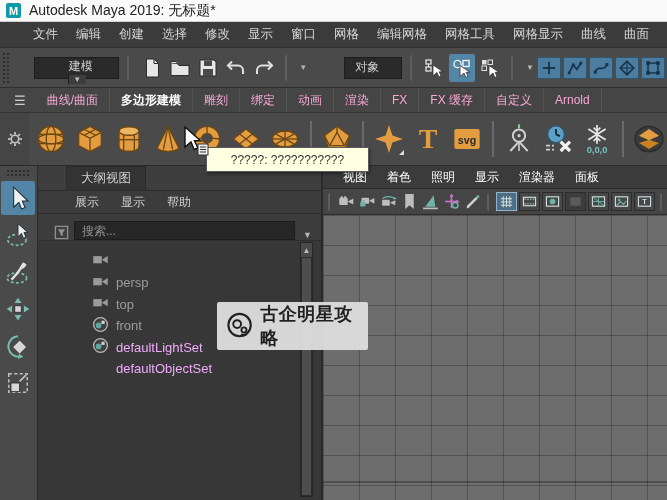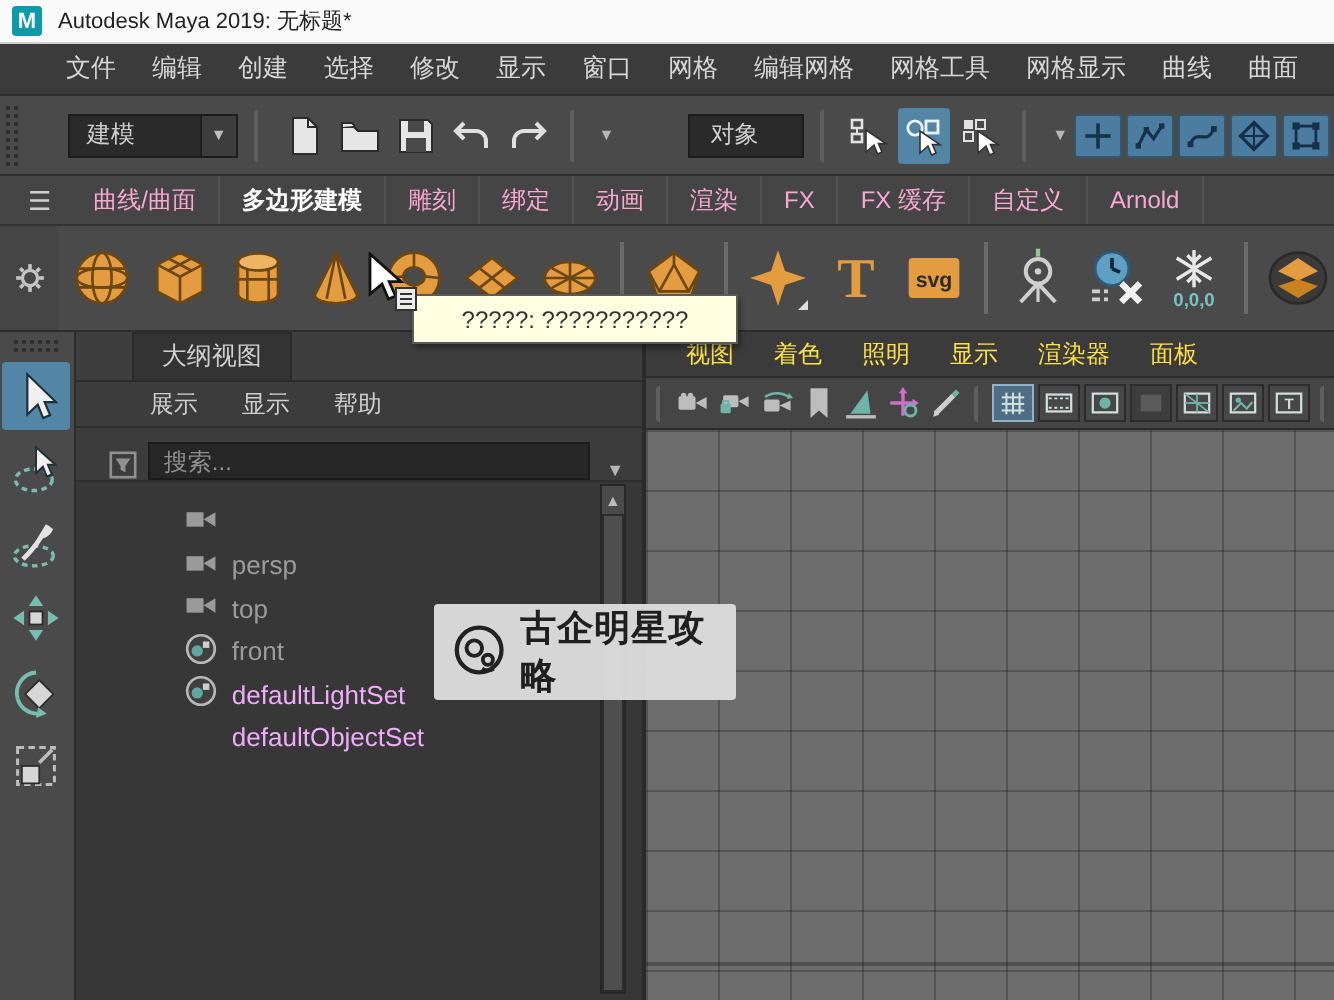--- a/index.html
+++ b/index.html
@@ -3,32 +3,32 @@
 <meta charset="utf-8">
 <style>
   * { margin:0; padding:0; box-sizing:border-box; }
   html,body { background:#222; }
   body { font-family:"Liberation Sans", sans-serif; }
   .screen { position:relative; width:667px; height:500px; overflow:hidden; background:#4a4a4a; }
 
   
   .titlebar { position:absolute; left:0; top:0; width:667px; height:22px; background:#fafafa; display:flex; align-items:center; gap:8px; padding-left:6px; border-bottom:1px solid #d0d0d0; }
   .maya-logo { width:15px; height:15px; background:#0e9aa7; color:#fff; font-size:11px; font-weight:bold; display:flex; align-items:center; justify-content:center; border-radius:2px; }
-  .title-text { font-size:11px; color:#222; }
+  .title-text { font-size:14px; color:#222; }
 
   
   .menubar { position:absolute; left:0; top:22px; width:667px; height:26px; background:#3b3b3b; display:flex; align-items:center; padding-left:24px; border-bottom:1px solid #2e2e2e; }
   .menu-item { font-size:12.5px; color:#d6d6d6; padding:0 9px; height:100%; display:flex; align-items:center; cursor:default; white-space:nowrap; }
 
   
   .statusline { position:absolute; left:0; top:48px; width:667px; height:40px; background:#4a4a4a; display:flex; align-items:center; border-bottom:1px solid #2e2e2e; }
   .grip { width:10px; height:32px; margin-left:2px; background-image:radial-gradient(#2d2d2d 1px, transparent 1.2px); background-size:4px 4px; }
   .vsep { width:4px; height:26px; margin:0 8px; border-left:2px solid #5e5e5e; border-radius:2px; }
   .dd-field { height:22px; background:#2a2a2a; border:1px solid #1d1d1d; display:flex; align-items:center;margin-left:34px; }
-  .menuset { width:100px; margin-left:24px; }
+  .menuset { width:100px; margin-left:24px;flex-direction:column; }
   .menuset .dd-text { flex:1; font-size:12px; color:#cfcfcf; padding-left:8px; }
   .dd-arrow-btn { width:18px; height:100%; background:#3d3d3d; border-left:1px solid #1d1d1d; display:flex; align-items:center; justify-content:center; color:#bdbdbd; font-size:8px; }
   .icon-btn { width:26px; height:28px; display:flex; align-items:center; justify-content:center; border-radius:2px; }
   .icon-btn.active { background:#5285a6; }
   .tiny-arrow { color:#b5b5b5; font-size:8px; margin:0 3px; }
   .mask-field { width:68px; }
   .mask-field .dd-text { font-size:12px; color:#cfcfcf; padding-left:10px; }
   .snapbtn { width:24px; height:22px; background:#4d7ca1; border:1px solid #33566f; margin-right:2px; display:flex; align-items:center; justify-content:center; border-radius:2px; }
 
   
@@ -65,21 +65,21 @@
   .outliner-item { height:21.5px; display:flex; align-items:center; padding-left:54px; gap:7px; }
   .outliner-item .lbl { font-size:13px;margin-top:46px; }
   .outliner-item.dim .lbl { color:#9c9c9c; }
   .outliner-item.bright .lbl { color:#f0abfc; }
   .oscroll { position:absolute; right:8px; top:76px; bottom:3px; width:13px; background:#2c2c2c; border:1px solid #262626; }
   .oscroll .up { height:14px; display:flex; align-items:center; justify-content:center; color:#bdbdbd; font-size:8px; background:#4a4a4a; }
   .oscroll .thumb { position:absolute; top:15px; bottom:1px; left:1px; right:1px; background:#4e4e4e; }
 
   .viewport { flex:1; display:flex; flex-direction:column; position:relative; }
   .vp-menus { height:23px; background:#3b3b3b; display:flex; align-items:center; padding-left:10px; border-bottom:1px solid #2c2c2c; }
-  .vp-menu-item { font-size:12px; color:#fde047; padding:0 10px; white-space:nowrap; }
+  .vp-menu-item { font-size:12px; color:#ffffff; padding:0 10px; white-space:nowrap; }
   .vp-iconbar { height:26px; background:#454545; display:flex; align-items:center; padding-left:2px; gap:2px; border-bottom:1px solid #2c2c2c; }
   .vp-tool { width:19px; height:20px; display:flex; align-items:center; justify-content:center; }
   .vbtn { width:21px; height:19px; border:1px solid #2c2c2c; background:#474747; display:flex; align-items:center; justify-content:center; }
   .vbtn.active { background:#4f6e85; border-color:#8fb4cc; }
   .vbtn.dim  { background:#3d3d3d; }
   .vp-sep { width:4px; height:18px; border-left:2px solid #5e5e5e; margin:0 3px; border-radius:2px; }
   .vp-canvas { flex:1; position:relative;
      background-image:
        repeating-linear-gradient(to right, rgba(30,30,30,0.33) 0 1px, transparent 1px 36px),
        repeating-linear-gradient(to bottom, rgba(30,30,30,0.33) 0 1px, transparent 1px 30px);

